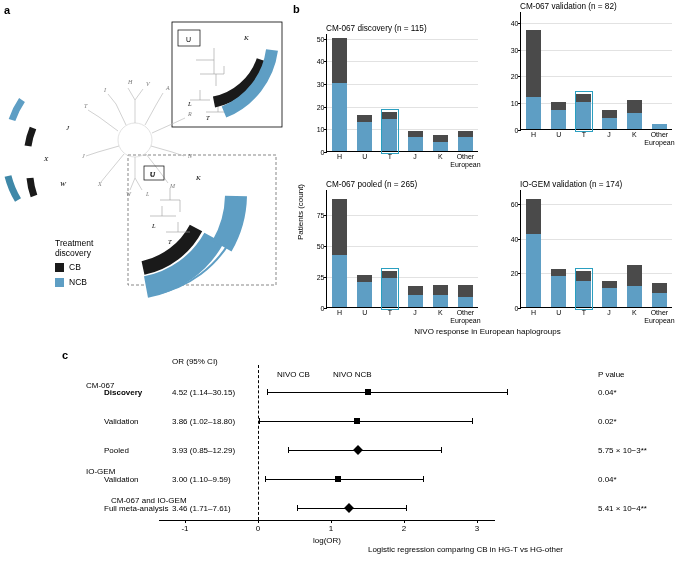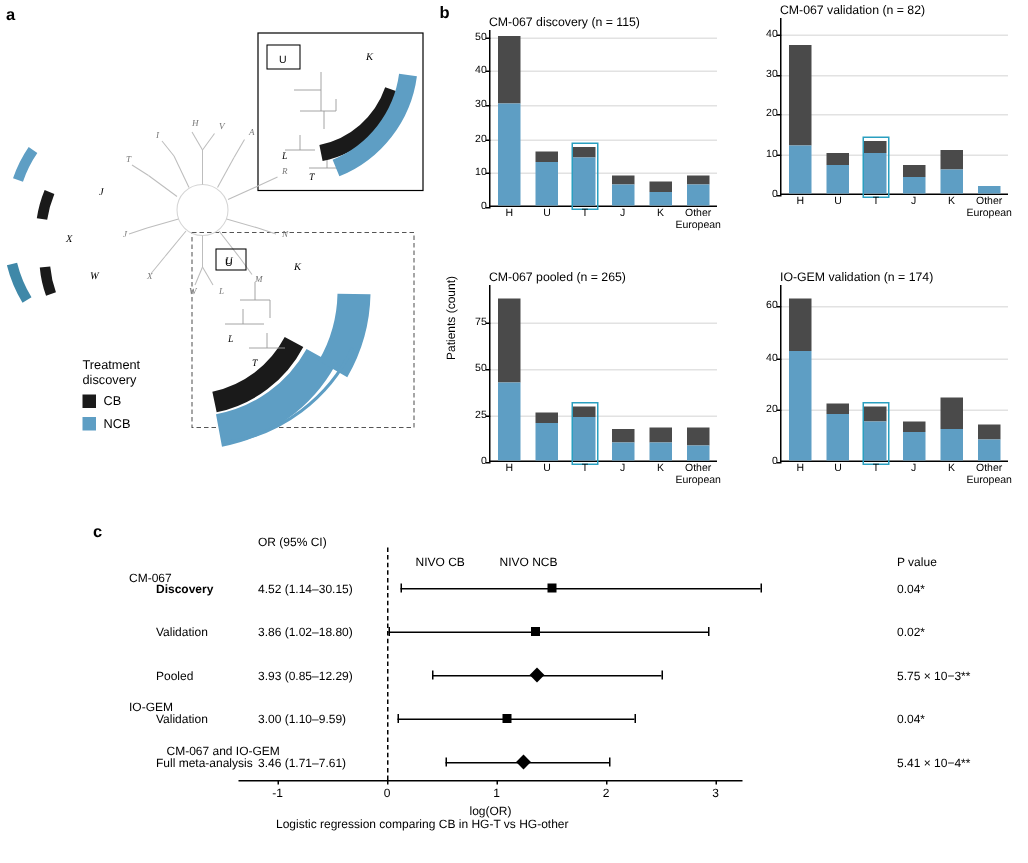--- a/index.html
+++ b/index.html
@@ -147,21 +147,21 @@
   <div class="legend-row" style="left:55px;top:277px;">
     <span class="legend-sw" style="background:#5e9ec4;"></span>
     <span>NCB</span>
   </div>
 </div>
 
 <div id="panel-b">
   <div class="panel-letter" style="left:3px;top:3px;">b</div>
   <div class="ylabel" style="left:6px;top:240px;">Patients (count)</div>
   <div id="b-charts">
-      <div class="chart-block" style="left: 36px; top: 10px; width: 152px;">
+      <div class="chart-block" style="left: 36px; top: 24px; width: 152px;">
         <div class="chart-title">CM-067 discovery (n = 115)</div>
         <div class="plot" style="width: 152px; height: 118px;">
           <div class="ytickline" style="top: 118px;"></div>
           <div class="ytick" style="top: 118px;">0</div>
           <div class="gridline" style="top: 95.3077px;"></div>
           <div class="ytickline" style="top: 95.3077px;"></div>
           <div class="ytick" style="top: 95.3077px;">10</div>
           <div class="gridline" style="top: 72.6154px;"></div>
           <div class="ytickline" style="top: 72.6154px;"></div>
           <div class="ytick" style="top: 72.6154px;">20</div>
@@ -401,20 +401,21 @@
               <div class="bar">
                 <div class="seg-cb" style="height: 10.4118px;"></div>
                 <div class="seg-ncb" style="height: 13.8824px;"></div>
               </div>
               <div class="xlab" style="left: 50%; width: 34px; margin-left: 0px;">Other<br>European</div>
             </div>
           </div>
         </div>
       </div>
     </div>
+  <div class="axis-caption" style="left:0;top:327px;">NIVO response in European haplogroups</div>
 </div>
 
 <div id="panel-c">
   <div class="panel-letter" style="left:62px;top:4px;">c</div>
   <div class="c-text" style="left:172px;top:12px;">OR (95% CI)</div>
   <div class="c-text" style="left:277px;top:25px;">NIVO CB</div>
   <div class="c-text" style="left:333px;top:25px;">NIVO NCB</div>
   <div class="c-text" style="left:598px;top:25px;">P value</div>
   <div id="c-rows">
       <div class="c-text" style="left: 86px; top: 36px;">CM-067</div>
@@ -462,14 +463,14 @@
       <div class="xtick" style="left: 258px; top: 175px;"></div>
       <div class="xticklab" style="left: 258px; top: 179px;">0</div>
       <div class="xtick" style="left: 331px; top: 175px;"></div>
       <div class="xticklab" style="left: 331px; top: 179px;">1</div>
       <div class="xtick" style="left: 404px; top: 175px;"></div>
       <div class="xticklab" style="left: 404px; top: 179px;">2</div>
       <div class="xtick" style="left: 477px; top: 175px;"></div>
       <div class="xticklab" style="left: 477px; top: 179px;">3</div>
       <div class="c-text" style="left: 313px; top: 191px;">log(OR)</div>
     </div>
-  <div class="c-text" style="left:0;top:200px;width:563px;text-align:center;">Logistic regression comparing CB in HG-T vs HG-other</div>
+  <div class="c-text" style="left:0;top:200px;width:563px;text-align:right;">Logistic regression comparing CB in HG-T vs HG-other</div>
 </div>
 
 </body></html>

